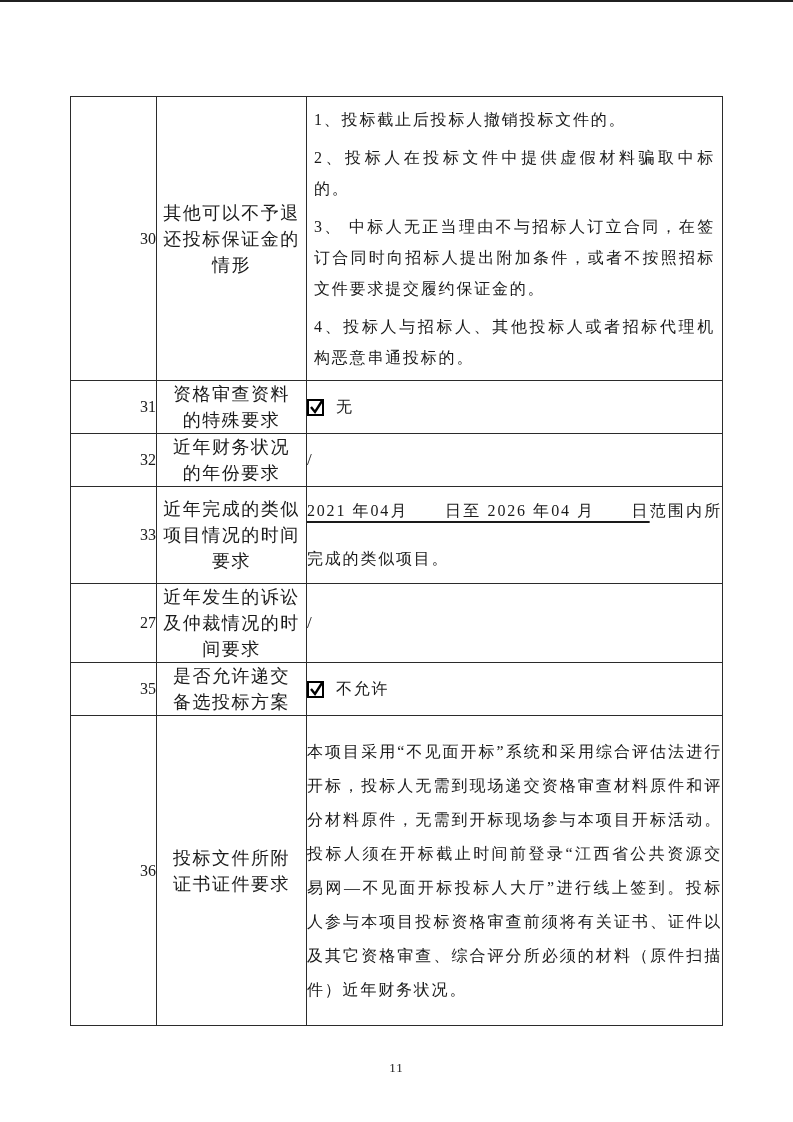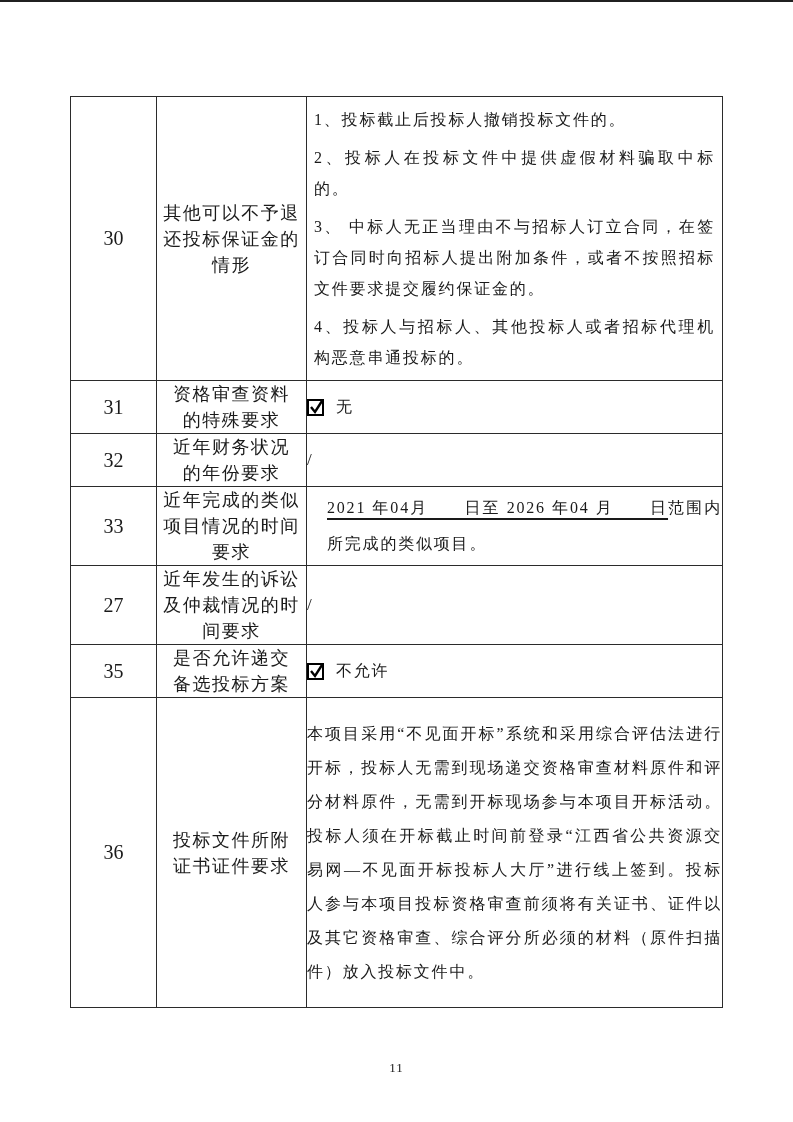--- a/index.html
+++ b/index.html
@@ -44,22 +44,22 @@
 
   tr.r30 { height: 251px; }
   tr.r31 { height: 45px; }
   tr.r32 { height: 46px; }
   tr.r33 { height: 77px; }
   tr.r34 { height: 74px; }
   tr.r35 { height: 42px; padding-left: 32px; }
   tr.r36 { height: 310px; }
 
   td.no-cell {
-    text-align: center;
-    font-size: 20px;
+    text-align: right;
+    font-size: 16px;
   }
   td.label-cell {
     text-align: center;
     font-size: 18px;
     letter-spacing: 1.5px;
   }
   .label-text {
     white-space: pre-line;
     line-height: 26px;
     display: inline-block;
@@ -72,22 +72,21 @@
   }
   .para {
     margin: 7px;
     line-height: 31px;
   }
   .para-long {
     margin: 0;
     line-height: 34px;
   }
   .date-line {
-    line-height: 36px;
-    margin-left: 20px;
+    line-height: 48px;
   }
   .underlined {
     text-decoration: underline;
     text-decoration-thickness: 1.5px;
     text-underline-offset: 5px;
   }
   .checkbox-row {
     display: flex;
     align-items: center;
     gap: 12px;
@@ -232,21 +231,21 @@
 
       <tr class="r36">
         <td class="no-cell">
           <span>36</span>
         </td>
         <td class="label-cell">
           <span class="label-text">投标文件所附
 证书证件要求</span>
         </td>
         <td class="content-cell">
-          <p class="para-long">本项目采用“不见面开标”系统和采用综合评估法进行开标，投标人无需到现场递交资格审查材料原件和评分材料原件，无需到开标现场参与本项目开标活动。投标人须在开标截止时间前登录“江西省公共资源交易网—不见面开标投标人大厅”进行线上签到。投标人参与本项目投标资格审查前须将有关证书、证件以及其它资格审查、综合评分所必须的材料（原件扫描件）放入投标文件中。</p>
+          <p class="para-long">本项目采用“不见面开标”系统和采用综合评估法进行开标，投标人无需到现场递交资格审查材料原件和评分材料原件，无需到开标现场参与本项目开标活动。投标人须在开标截止时间前登录“江西省公共资源交易网—不见面开标投标人大厅”进行线上签到。投标人参与本项目投标资格审查前须将有关证书、证件以及其它资格审查、综合评分所必须的材料（原件扫描件）近年财务状况。</p>
         </td>
       </tr>
 
     </tbody>
   </table>
 
   <div class="page-number">11</div>
 </div>
 
 </body></html>

